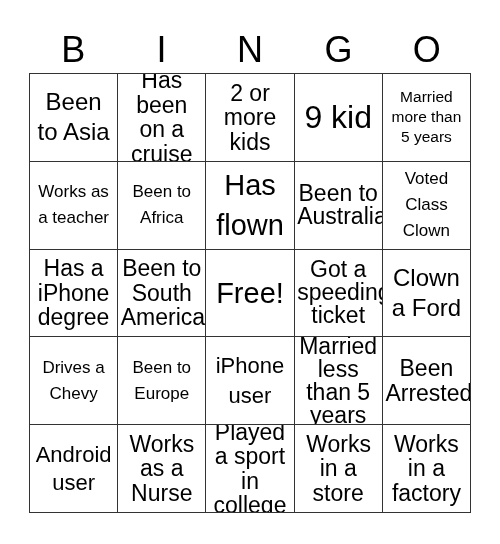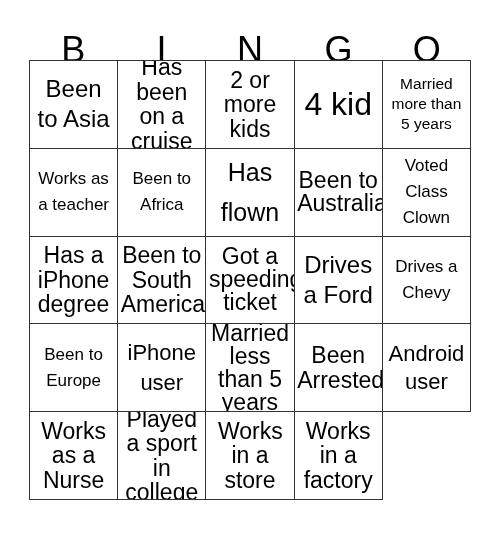--- a/index.html
+++ b/index.html
@@ -26,21 +26,21 @@
     .header-letter {
       flex: 1 1 0;
       text-align: center;
       font-size: 36px;
       line-height: 44px;
       color: #000;
     }
     .board {
       position: absolute;
       left: 29px;
-      top: 60px;
+      top: 73px;
       width: 442px;
       height: 440px;
       display: grid;
       grid-template-columns: repeat(5, 1fr);
       grid-template-rows: repeat(5, 1fr);
       border-top: 1px solid #333;
       border-left: 1px solid #333;
       box-sizing: border-box;
     }
     .cell {
@@ -58,21 +58,21 @@
     }
     .cell span {
       display: block;
     }
     .s-xs  { font-size: 15.5px; line-height: 20px; }
     .s-sm  { font-size: 23px; line-height: 23px; }
     .s-md  { font-size: 23px;   line-height: 24.5px; }
     .s-ml  { font-size: 17px; line-height: 26px; }
     .s-lg  { font-size: 22px;   line-height: 26.5px; }
     .s-xl  { font-size: 24px;   line-height: 30px; }
-    .s-xxl { font-size: 25px;   line-height: 40px; }
+    .s-xxl { font-size: 29px;   line-height: 40px; }
     .s-xxxl{ font-size: 32px;   line-height: 40px; }
   </style>
 </head>
 <body>
 
 <div class="header">
   <div class="header-letter">B</div>
   <div class="header-letter">I</div>
   <div class="header-letter">N</div>
   <div class="header-letter">G</div>
@@ -84,21 +84,21 @@
   <div class="cell">
       <span class="s-xl" style="width:76px">Been to Asia</span>
     </div>
   <div class="cell">
       <span class="s-md" style="width:82px">Has been on a cruise</span>
     </div>
   <div class="cell">
       <span class="s-md" style="width:60px">2 or more kids</span>
     </div>
   <div class="cell">
-      <span class="s-xxxl">4 kid</span>
+      <span class="s-xxxl">9 kid</span>
     </div>
   <div class="cell">
       <span class="s-xs" style="width:82px">Married more than 5 years</span>
     </div>
 
   <div class="cell">
       <span class="s-ml" style="width:80px">Works as a teacher</span>
     </div>
   <div class="cell">
       <span class="s-ml" style="width:60px">Been to Africa</span>
@@ -113,24 +113,27 @@
       <span class="s-ml" style="width:66px">Voted Class Clown</span>
     </div>
 
   <div class="cell">
       <span class="s-md" style="width:74px">Has a iPhone degree</span>
     </div>
   <div class="cell">
       <span class="s-md" style="width:82px">Been to South America</span>
     </div>
   <div class="cell">
+      <span class="s-xxl">Free!</span>
+    </div>
+  <div class="cell">
       <span class="s-sm" style="width:82px">Got a speeding ticket</span>
     </div>
   <div class="cell">
-      <span class="s-xl" style="width:84px">Drives a Ford</span>
+      <span class="s-xl" style="width:84px">Clown a Ford</span>
     </div>
 
   <div class="cell">
       <span class="s-ml" style="width:64px">Drives a Chevy</span>
     </div>
   <div class="cell">
       <span class="s-ml" style="width:76px">Been to Europe</span>
     </div>
   <div class="cell">
       <span class="s-lg" style="width:80px;line-height:30px">iPhone user</span>

